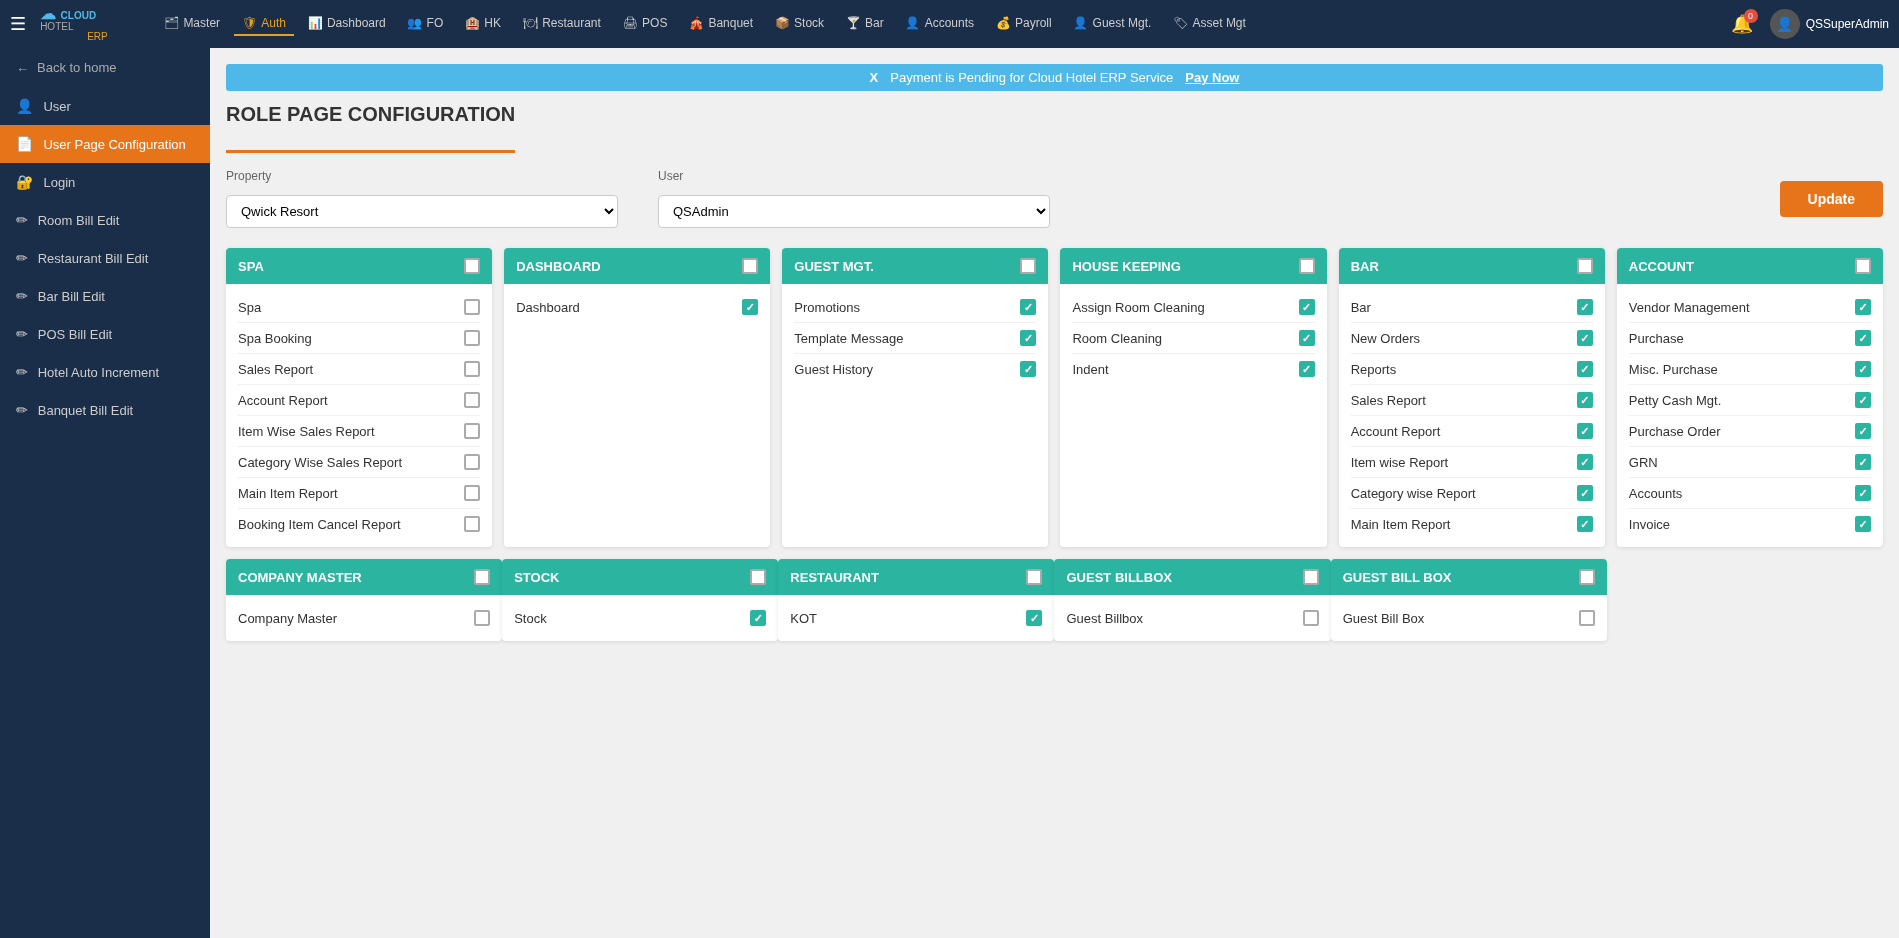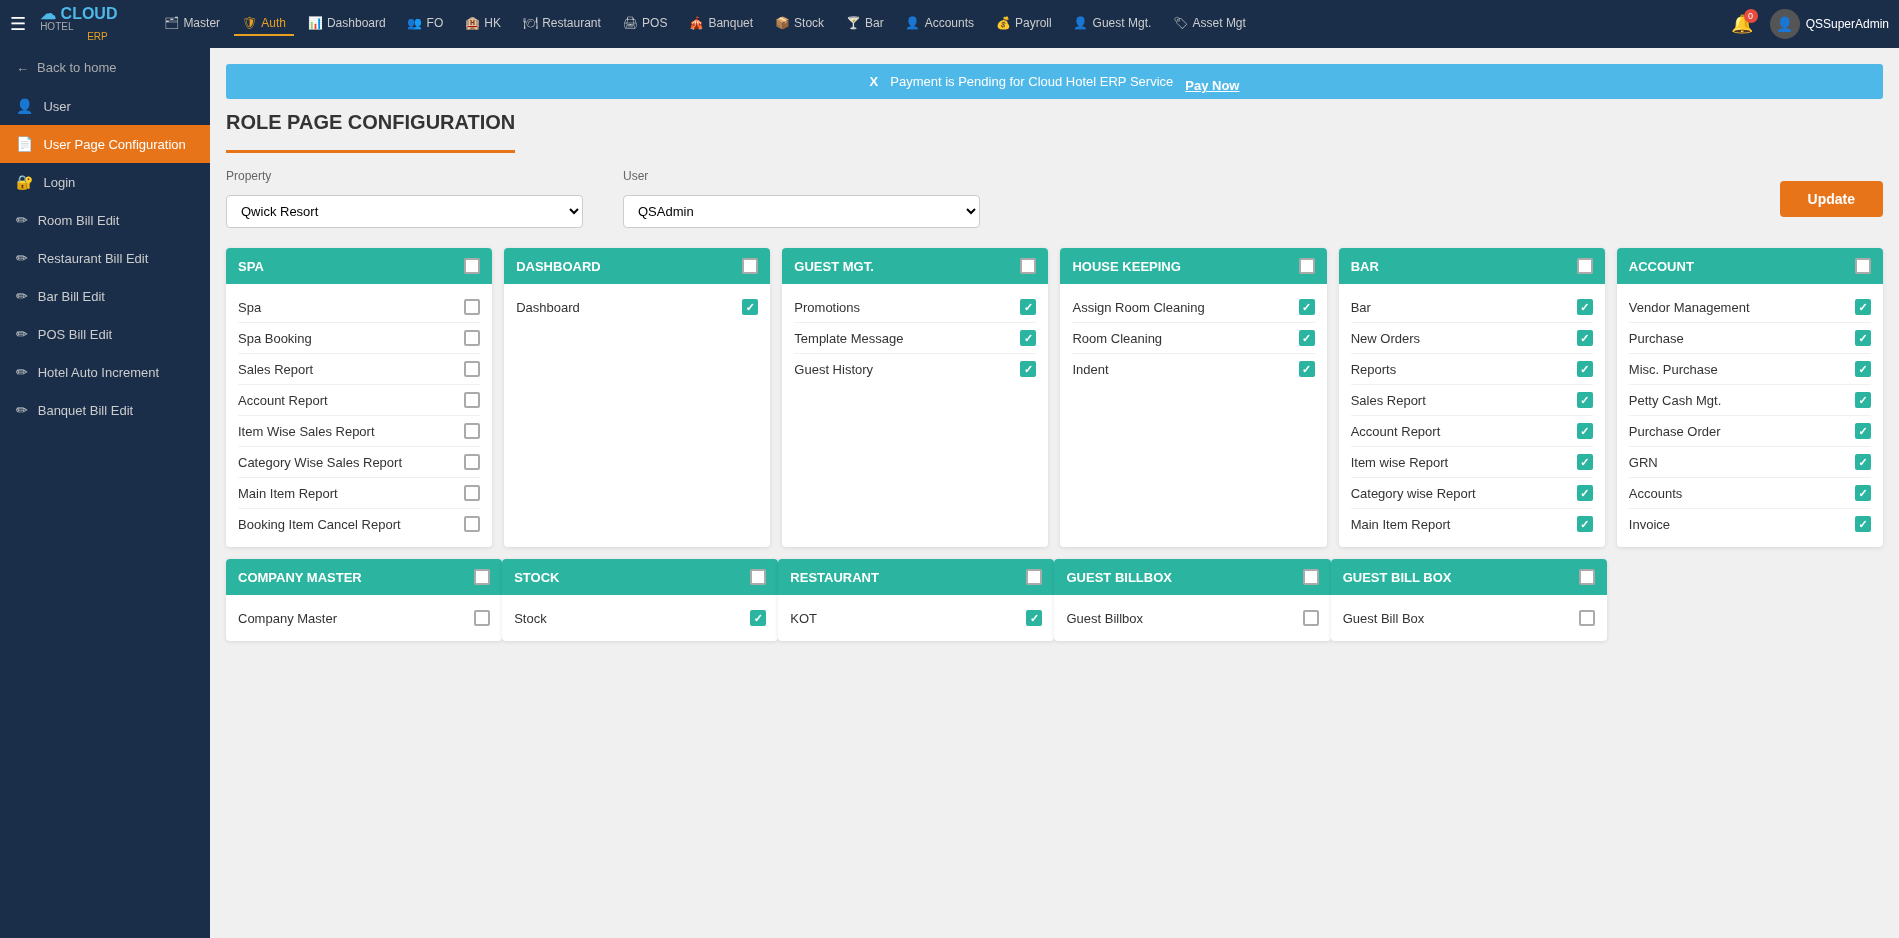--- a/index.html
+++ b/index.html
@@ -97,44 +97,44 @@
       padding: 6px;
       font-size: 13px;
       display: flex;
       align-items: center;
       justify-content: center;
       gap: 12px;
       margin-bottom: 12px;
       border-radius: 3px;
     }
     .payment-banner .close-btn { cursor: pointer; font-weight: bold; }
-    .pay-now-link { color: white; text-decoration: underline; cursor: pointer; font-weight: bold; margin-top: 8px; }
+    .pay-now-link { color: white; text-decoration: underline; cursor: pointer; font-weight: bold; }
 
     
     .page-header {
       font-size: 20px;
       font-weight: bold;
       color: #333;
       border-bottom: 3px solid #e8741a;
-      padding-bottom: 16px;
+      padding-bottom: 24px;
       margin-bottom: 16px;
       display: inline-block;
     }
 
     
     .filters-row {
       display: flex;
       align-items: center;
       gap: 40px;
       margin-bottom: 20px;
     }
     .filter-group { display: flex; flex-direction: column; gap: 12px; }
     .filter-label { font-size: 12px; color: #666; }
     .filter-select {
-      width: 357px;
+      width: 392px;
       padding: 7px 10px;
       border: 1px solid #ccc;
       border-radius: 4px;
       font-size: 13px;
       background: white;
       cursor: pointer;
     }
 
     .update-btn {
       background: #e8741a;
@@ -216,21 +216,21 @@
   </style>
 </head>
 <body>
 
 <nav class="topnav">
   <span class="hamburger">☰</span>
   <div class="topnav-logo">
     <div style="display:flex;align-items:center;gap:4px;">
       <div style="color:#4eb8e8;font-size:16px;font-weight:bold;line-height:1;">
         <span style="color:#4eb8e8;">☁</span>
-        <span style="color:#4eb8e8;font-size:16px;font-weight:bold;">CLOUD</span>
+        <span style="color:#4eb8e8;font-size:10px;font-weight:bold;">CLOUD</span>
       </div>
     </div>
     <div style="font-size:10px;color:#aaa;line-height:1;">
       <span>HOTEL</span>
       <span style="color:#e8a020;margin-left:4px;padding-left:43px;">ERP</span>
     </div>
   </div>
 
   <div class="nav-item">
     <span>🗂</span>

